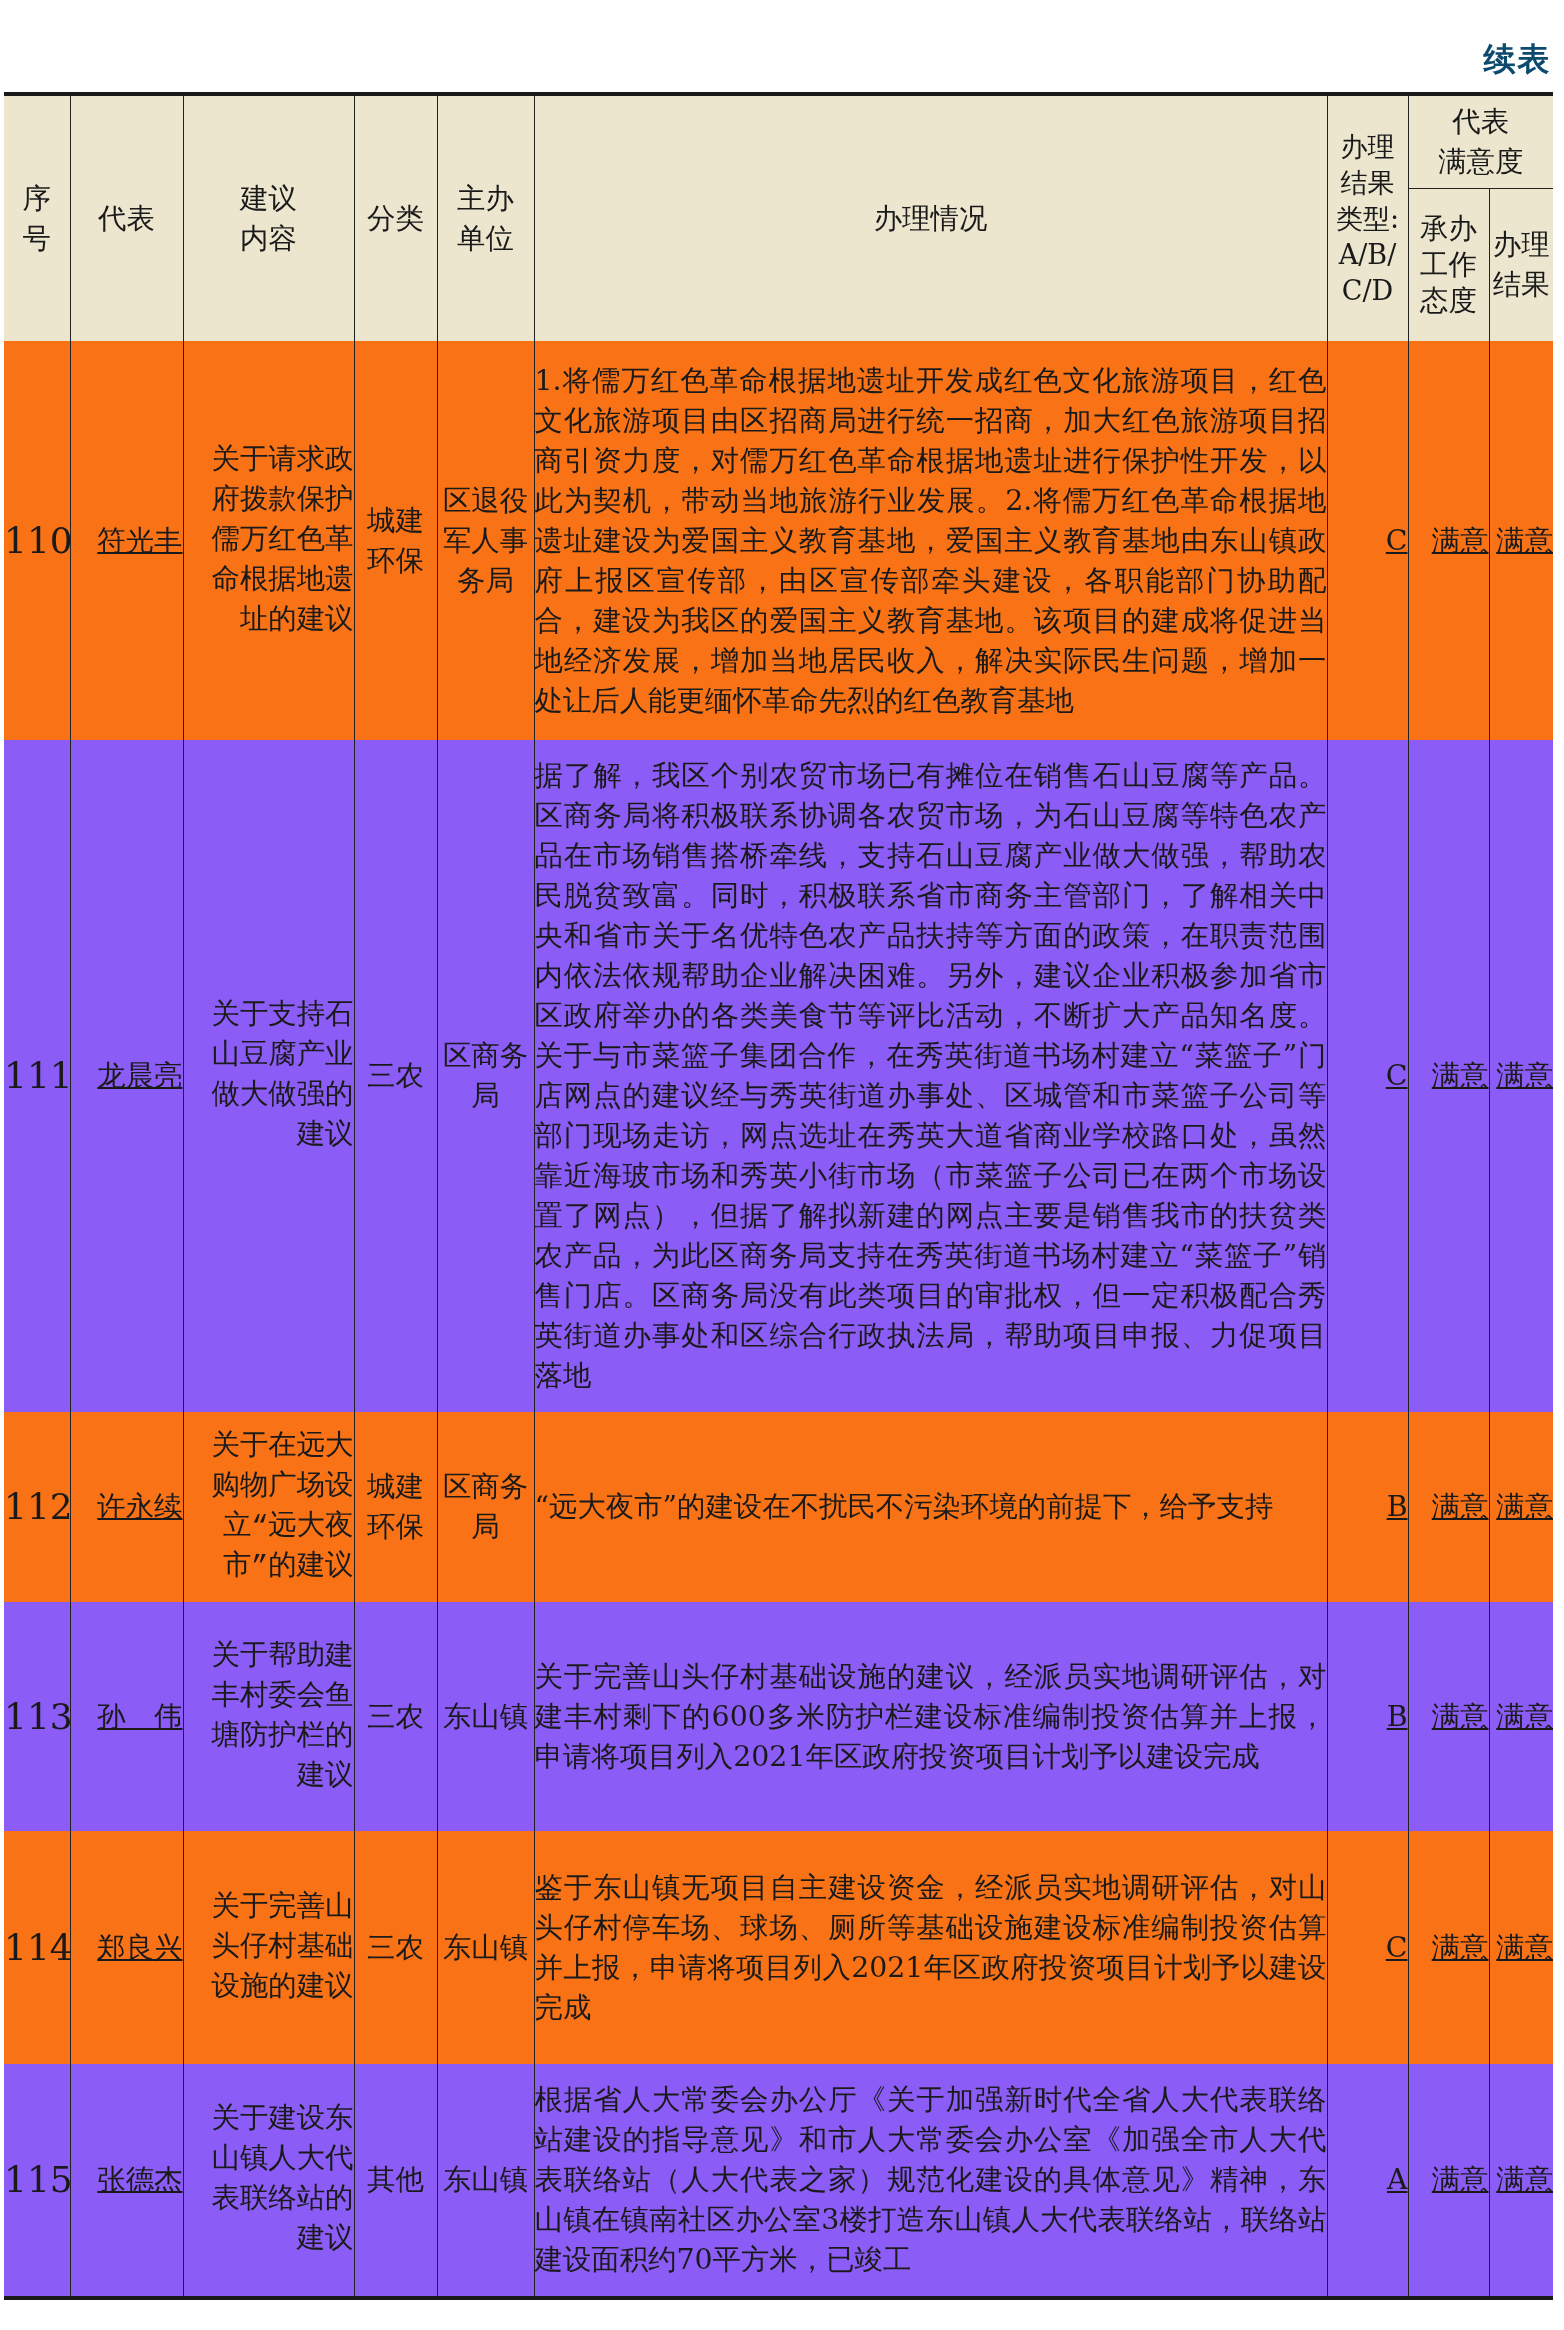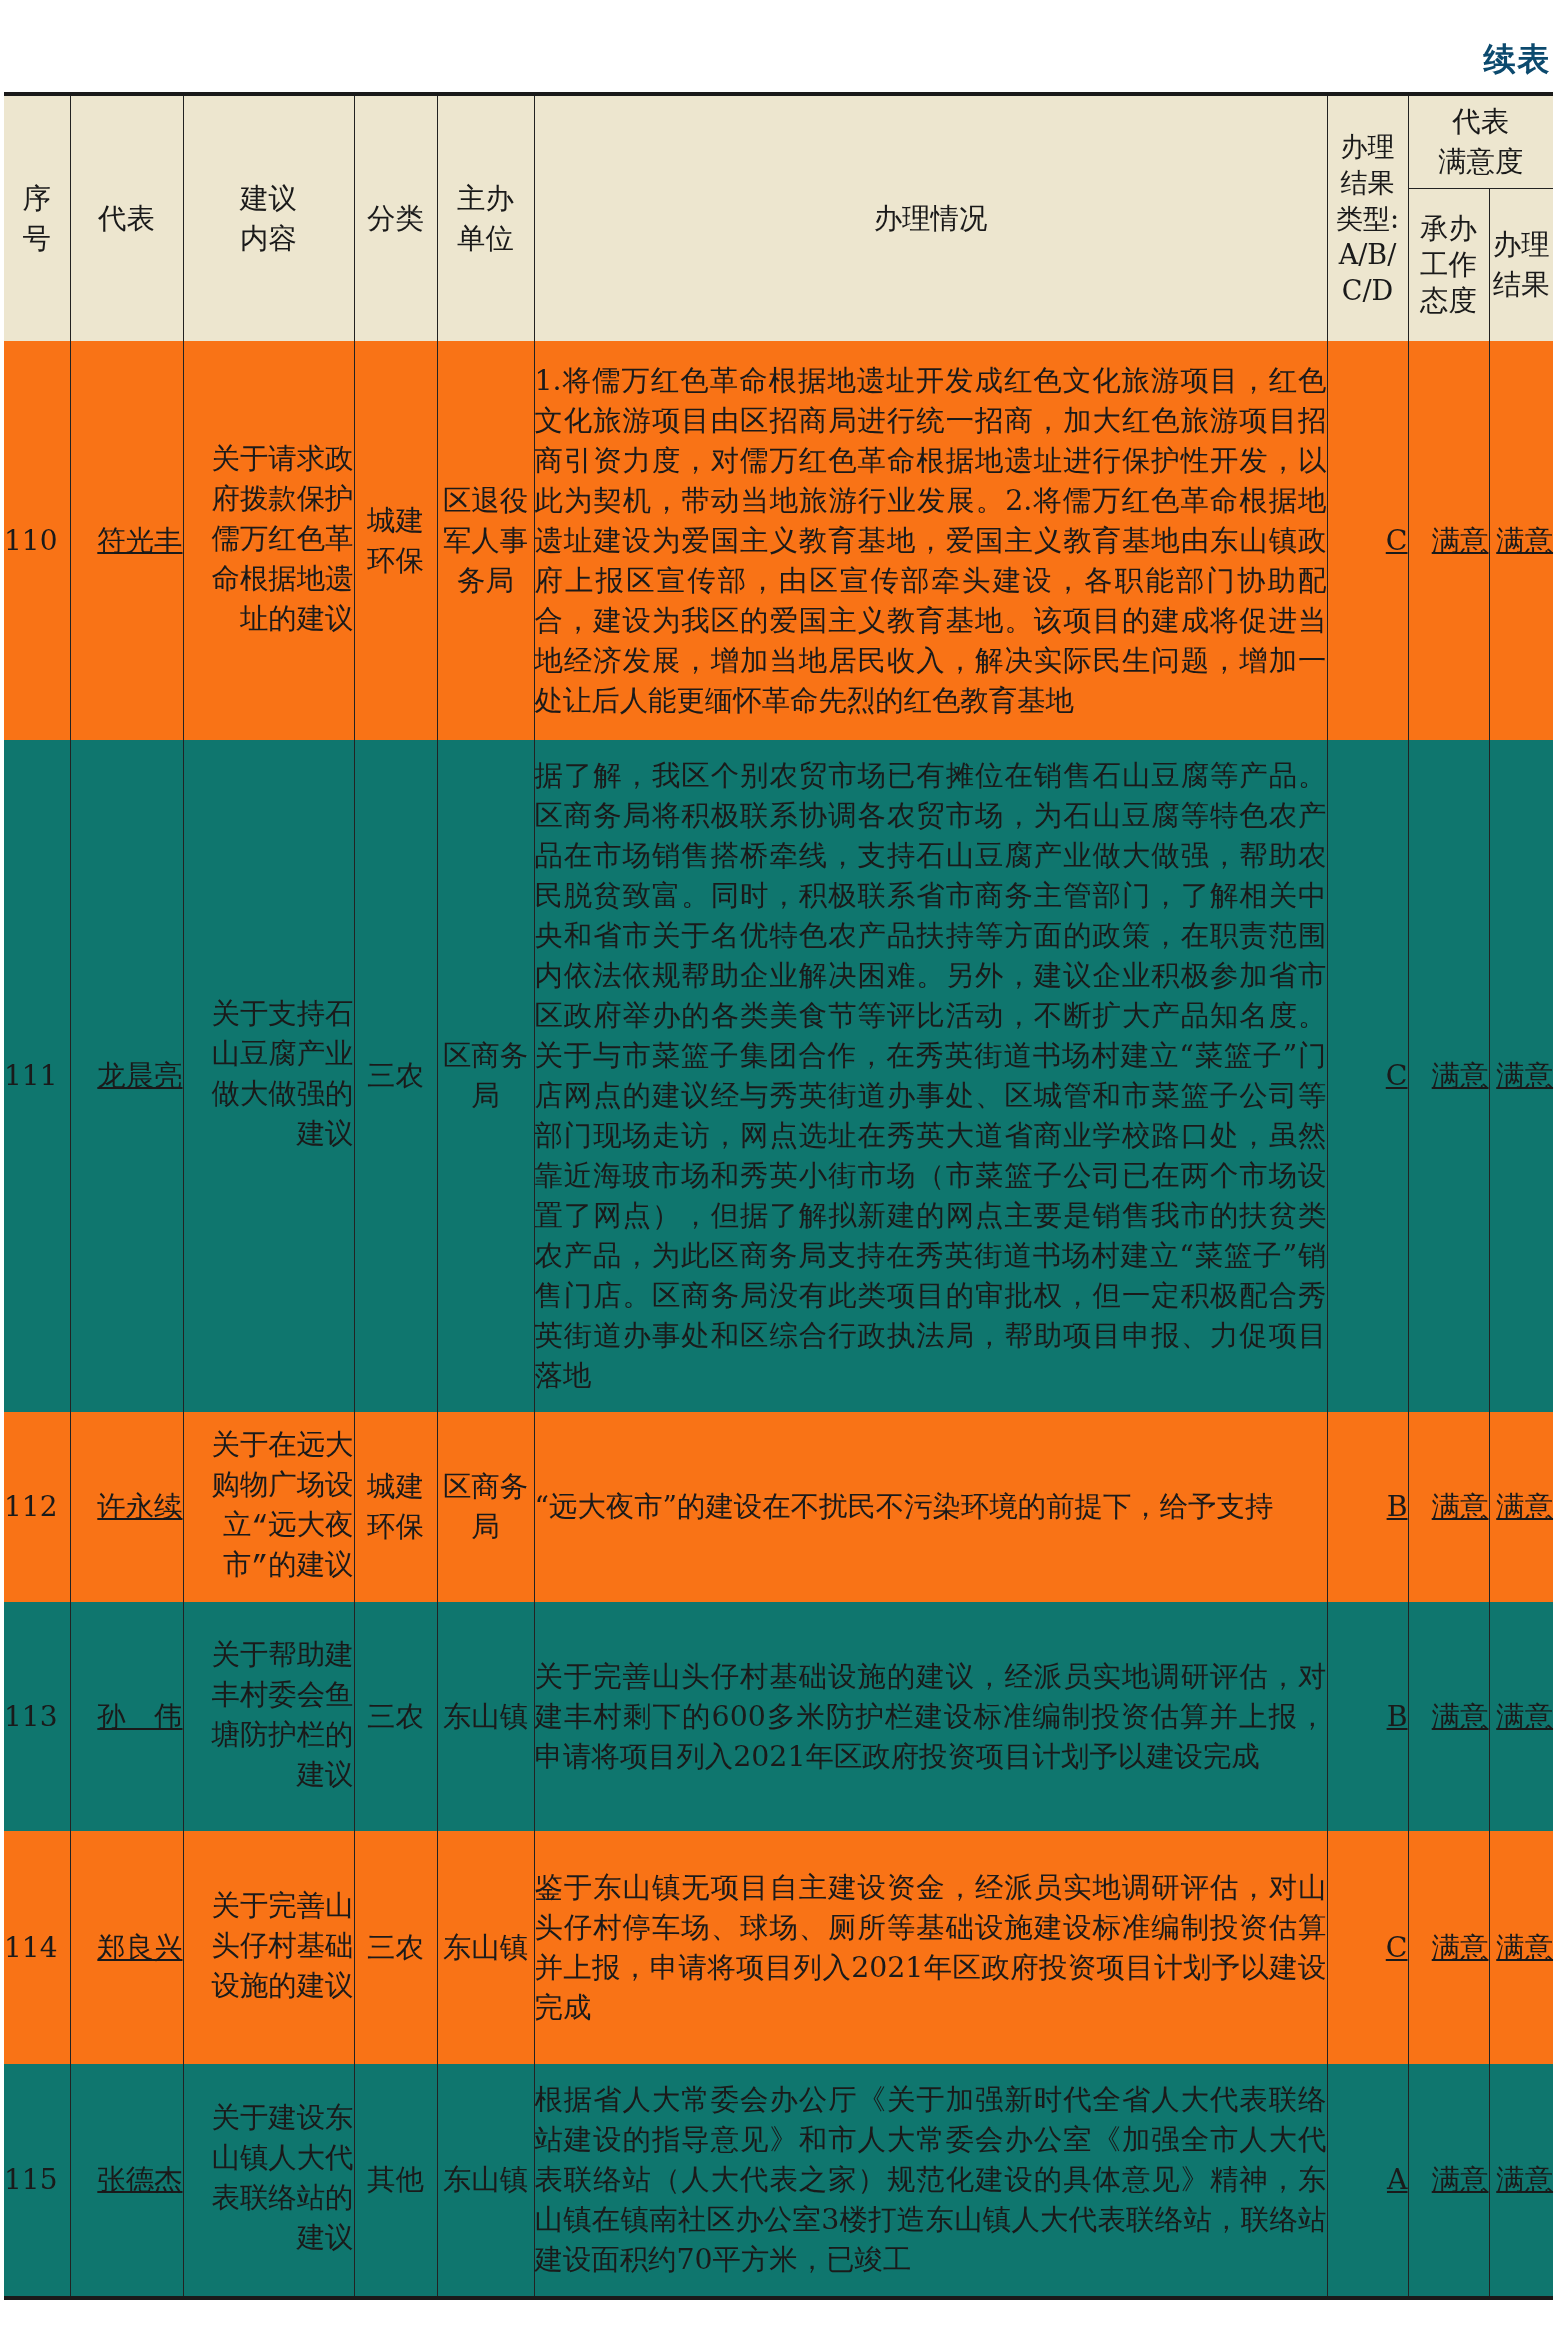--- a/index.html
+++ b/index.html
@@ -11,24 +11,24 @@
                table-layout: fixed; }
   table.main { border-top: 4px solid #1a1a1a; border-bottom: 4px solid #1a1a1a; }
   table.main th, table.main td { border-left: 1.6px solid #222; border-right: 1.6px solid #222;
                padding: 0; vertical-align: middle; }
   table.main tr > *:first-child { border-left: none; }
   table.main tr > *:last-child { border-right: none; }
   thead th { background: #ede6cf; font-weight: normal; font-size: 28.4px; line-height: 40px; text-align: center; }
   thead tr.h1 th.sat { border-bottom: 1.6px solid #222; height: 92px; }
   thead tr.h2 th { height: 152px; }
   td { font-size: 28.4px; line-height: 40px; }
-  tbody tr.cream td { background: #0f766e; }
+  tbody tr.cream td { background: #8b5cf6; }
   tbody tr.white td { background: #f97316; }
   td.center { text-align: right; text-decoration: underline; }
-  td.num { text-align: left; font-size: 28px; }
+  td.num { text-align: left; font-size: 36px; }
   td.wrap { padding: 0 9.5px; text-align: right; font-family: Liberation Mono, monospace; }
   td.detail { padding: 0 11px 0 11px; text-align: justify; }
   td.cat, td.unit { text-align: center; padding: 0 4.7px; }
 </style>
 </head>
 <body>
 
 <div class="continued">续表</div>
 
 <table class="main">

